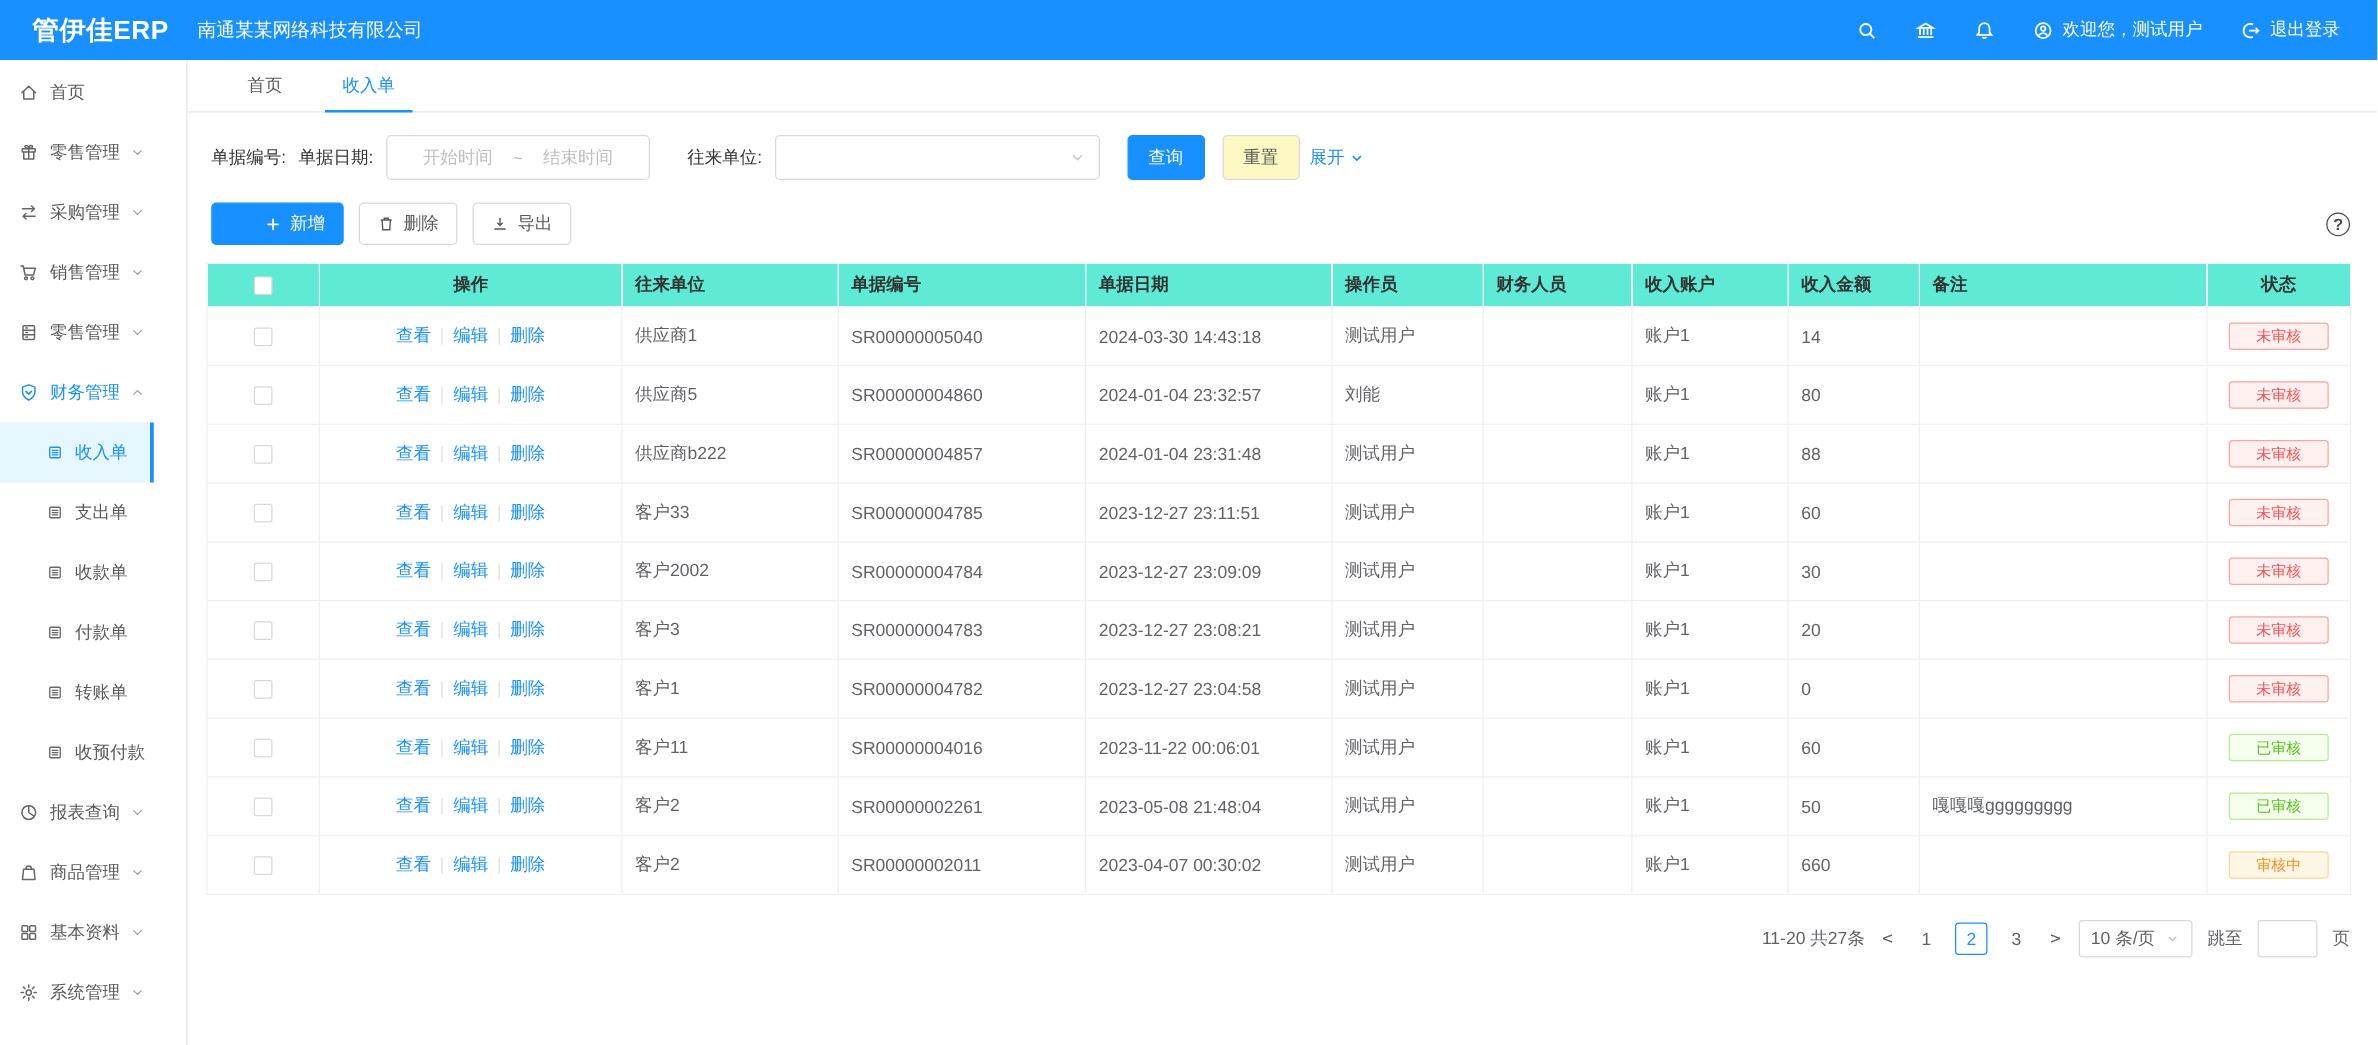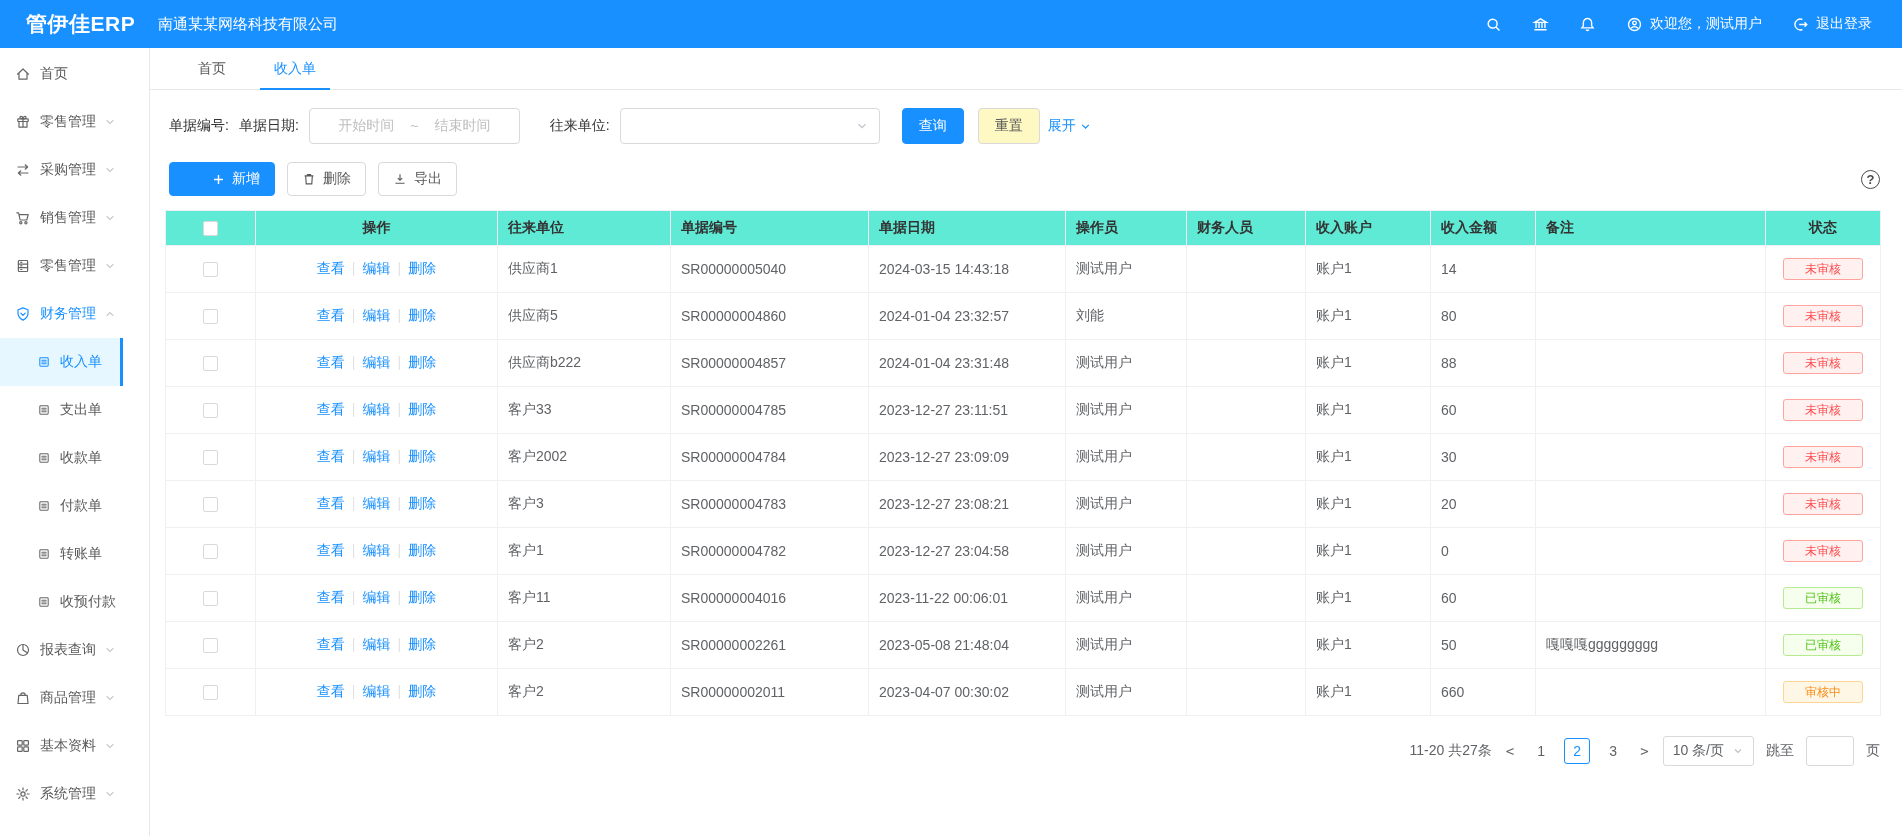--- a/index.html
+++ b/index.html
@@ -405,21 +405,21 @@
               <th>备注</th>
               <th class="c">状态</th>
             </tr>
           </thead>
         <tbody id="table-body">
             <tr>
               <td class="c"><span class="checkbox"></span></td>
               <td class="c"><span class="a-link">查看</span><span class="a-sep">|</span><span class="a-link">编辑</span><span class="a-sep">|</span><span class="a-link">删除</span></td>
               <td>供应商1</td>
               <td>SR00000005040</td>
-              <td>2024-03-15 14:43:18</td>
+              <td>2024-03-30 14:43:18</td>
               <td>测试用户</td>
               <td></td>
               <td>账户1</td>
               <td>14</td>
               <td></td>
               <td class="c"><span class="badge st-unapproved">未审核</span></td>
             </tr>
             <tr>
               <td class="c"><span class="checkbox"></span></td>
               <td class="c"><span class="a-link">查看</span><span class="a-sep">|</span><span class="a-link">编辑</span><span class="a-sep">|</span><span class="a-link">删除</span></td>

